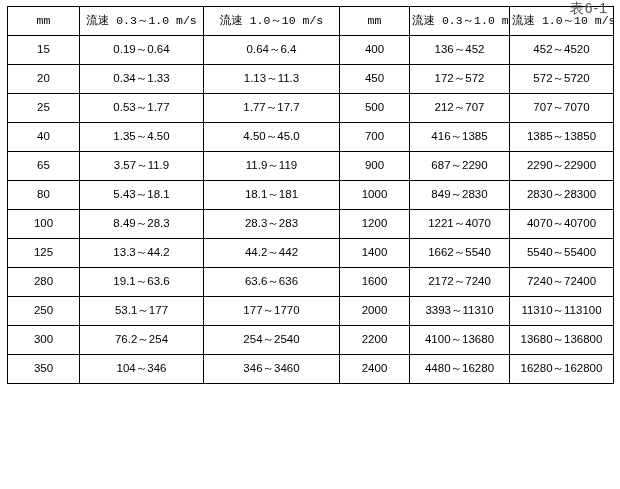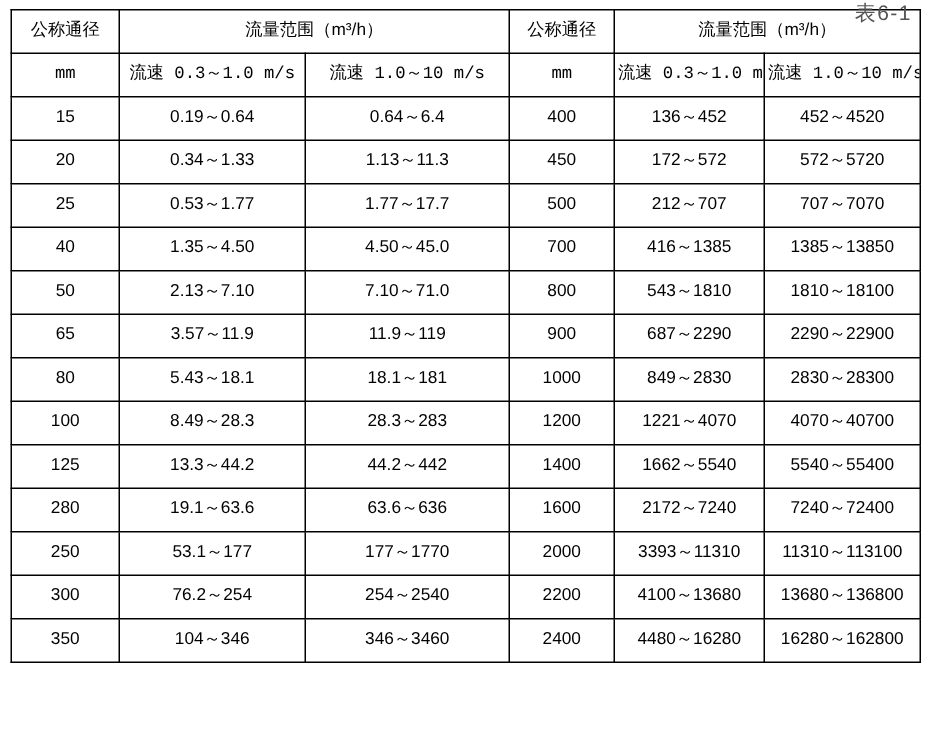--- a/index.html
+++ b/index.html
@@ -70,26 +70,20 @@
     <colgroup>
       <col class="col-dn">
       <col class="col-r1">
       <col class="col-r2">
       <col class="col-dn2">
       <col class="col-r3">
       <col class="col-r4">
     </colgroup>
     <tbody>
       <tr>
-        <td class="hdr">公称通径</td>
-        <td class="hdr" colspan="2">流量范围（m³/h）</td>
-        <td class="hdr">公称通径</td>
-        <td class="hdr" colspan="2">流量范围（m³/h）</td>
-      </tr>
-      <tr>
         <td class="unit">mm</td>
         <td class="unit">流速 0.3～1.0 m/s</td>
         <td class="unit">流速 1.0～10 m/s</td>
         <td class="unit">mm</td>
         <td class="unit">流速 0.3～1.0 m/s</td>
         <td class="unit">流速 1.0～10 m/s</td>
       </tr>
     <tr>
           <td>15</td>
           <td>0.19～0.64</td>
@@ -114,28 +108,20 @@
           <td>212～707</td>
           <td>707～7070</td>
         </tr>
         <tr>
           <td>40</td>
           <td>1.35～4.50</td>
           <td>4.50～45.0</td>
           <td>700</td>
           <td>416～1385</td>
           <td>1385～13850</td>
-        </tr>
-        <tr>
-          <td>50</td>
-          <td>2.13～7.10</td>
-          <td>7.10～71.0</td>
-          <td>800</td>
-          <td>543～1810</td>
-          <td>1810～18100</td>
         </tr>
         <tr>
           <td>65</td>
           <td>3.57～11.9</td>
           <td>11.9～119</td>
           <td>900</td>
           <td>687～2290</td>
           <td>2290～22900</td>
         </tr>
         <tr>

